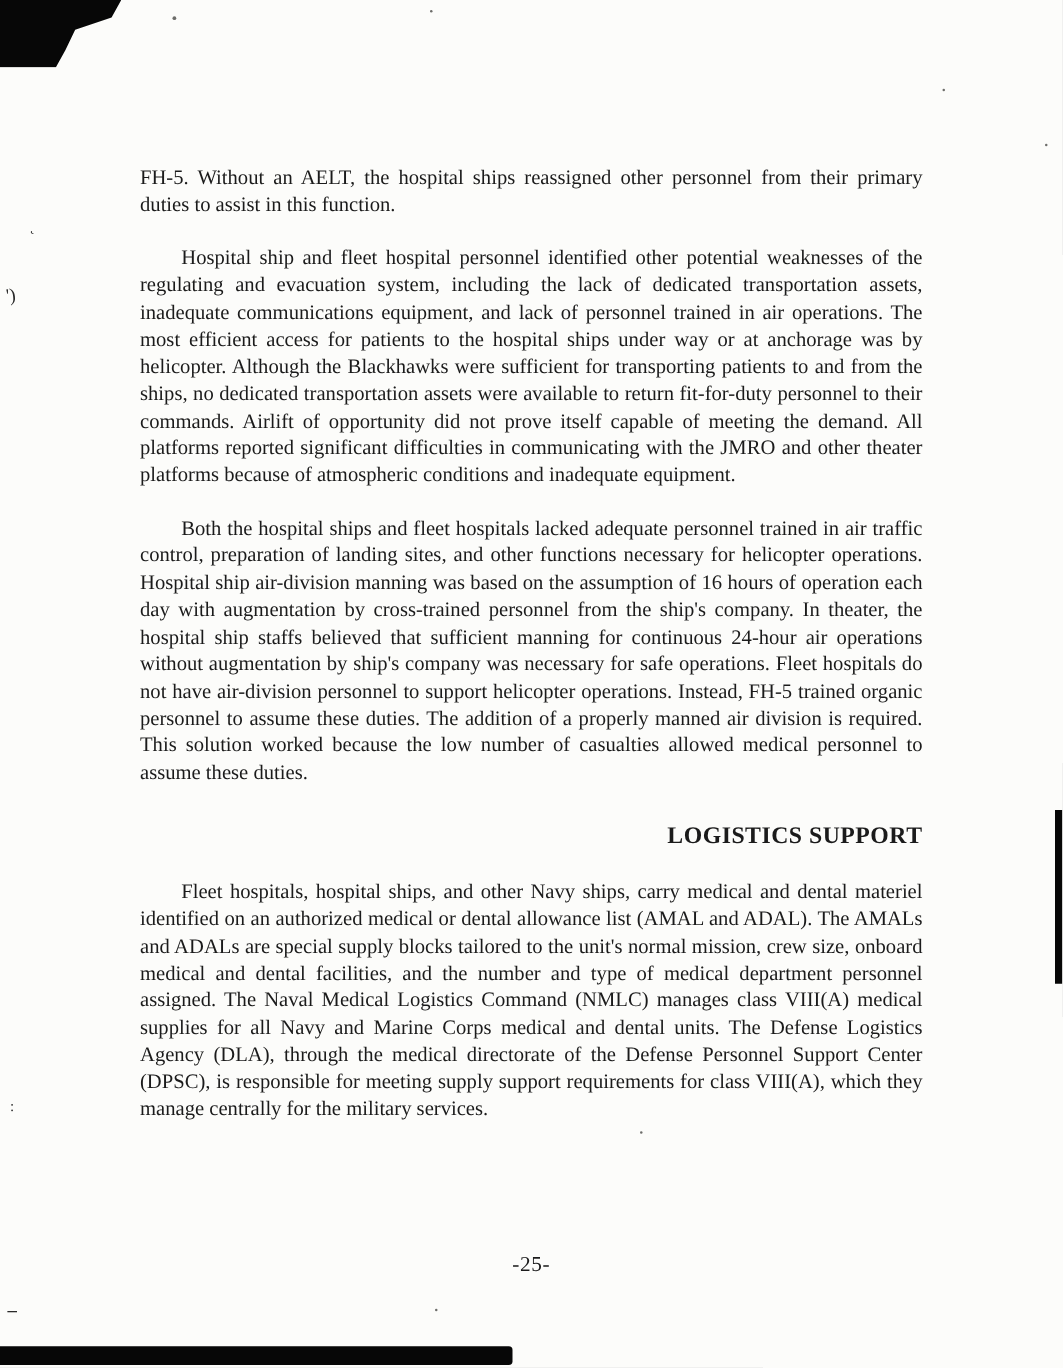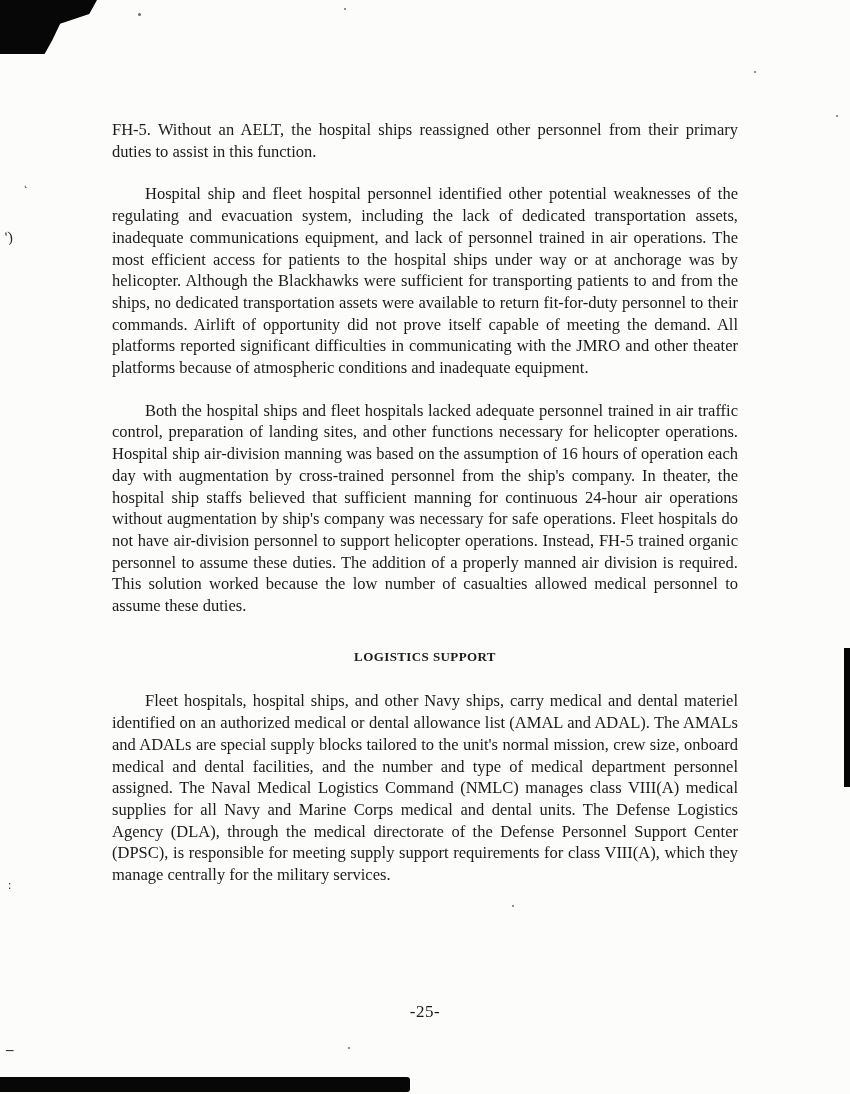--- a/index.html
+++ b/index.html
@@ -27,27 +27,28 @@
     font-size: 16.5px;
     line-height: 21.7px;
     text-align: justify;
   }
   .para {
     margin: 0 0 21px 0;
     text-indent: 33px;
   }
   .para.no-indent {
     text-indent: 0;
+    margin-top: 12px;
   }
   .heading {
     margin: 29px 0 23px 0;
-    font-size: 13px;
+    font-size: 19px;
     font-weight: bold;
     letter-spacing: 0.4px;
-    text-align: center;
+    text-align: right;
   }
 
   .page-number {
     position: absolute;
     left: 0;
     right: 0;
     top: 1002px;
     text-align: center;
     font-size: 17px;
     letter-spacing: 0.5px;

